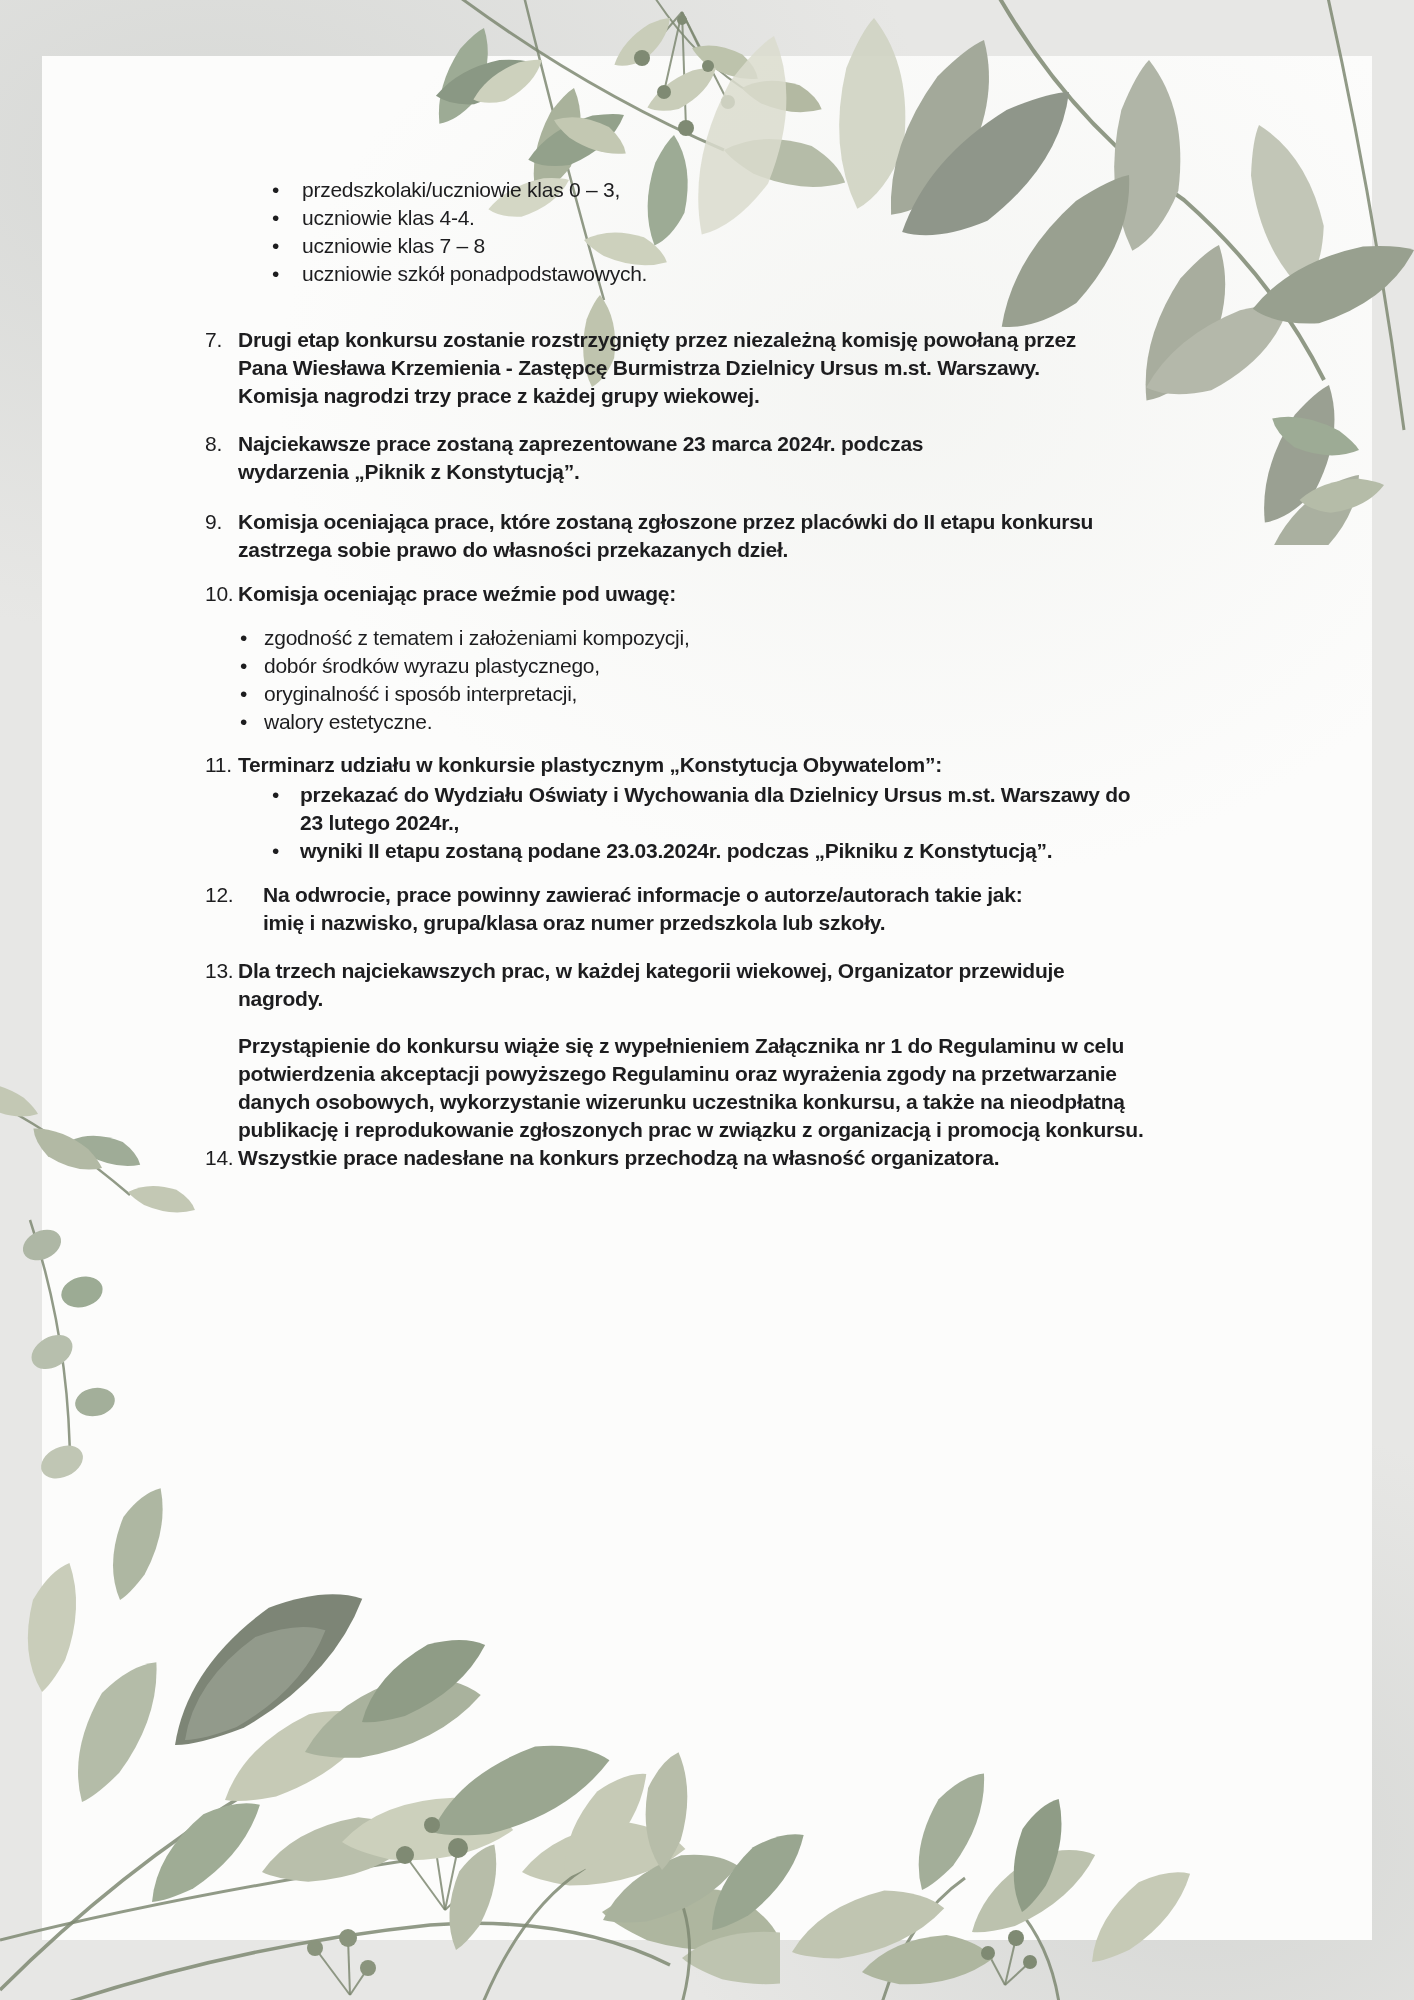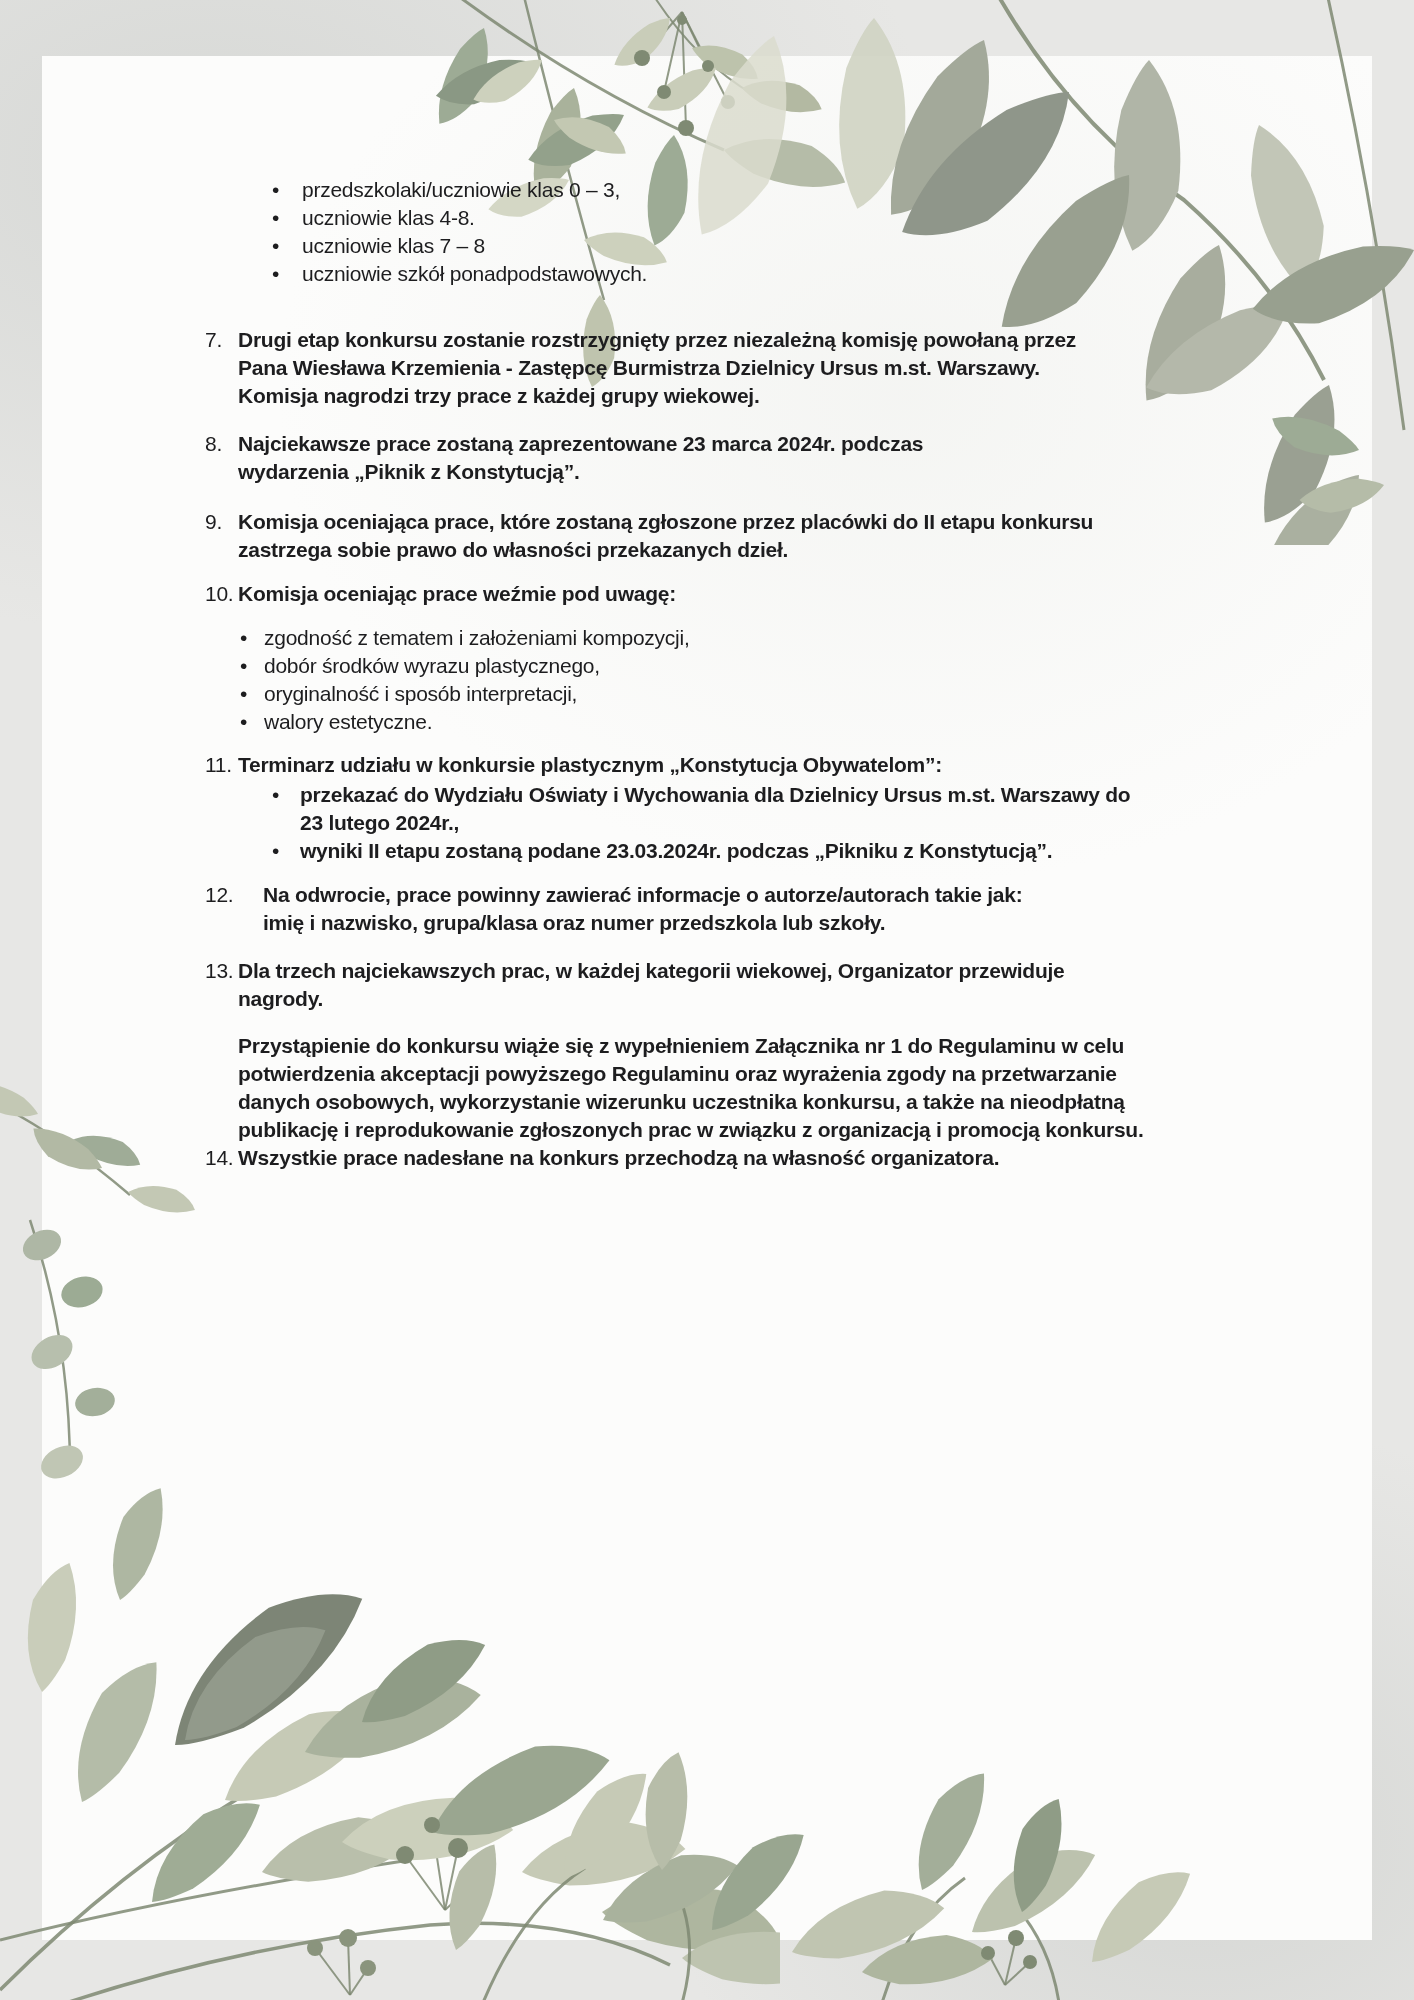--- a/index.html
+++ b/index.html
@@ -223,21 +223,21 @@
       <circle cx="628" cy="203" r="7"></circle>
         <circle cx="656" cy="188" r="8"></circle>
         <circle cx="670" cy="212" r="7"></circle>
     </g>
   </svg>
 
   <div class="content">
 
     <ul class="blist indent1">
       <li>przedszkolaki/uczniowie klas 0 – 3,</li>
-      <li>uczniowie klas 4-8.</li>
+      <li>uczniowie klas 4-4.</li>
       <li>uczniowie klas 7 – 8</li>
       <li>uczniowie szkół ponadpodstawowych.</li>
     </ul>
 
     <div class="item m7">
       <span class="num">7.</span>
       <div class="body">
           <div class="tline">Drugi etap konkursu zostanie rozstrzygnięty przez niezależną komisję powołaną przez</div>
           <div class="tline">Pana Wiesława Krzemienia - Zastępcę Burmistrza Dzielnicy Ursus m.st. Warszawy.</div>
           <div class="tline">Komisja nagrodzi trzy prace z każdej grupy wiekowej.</div>

